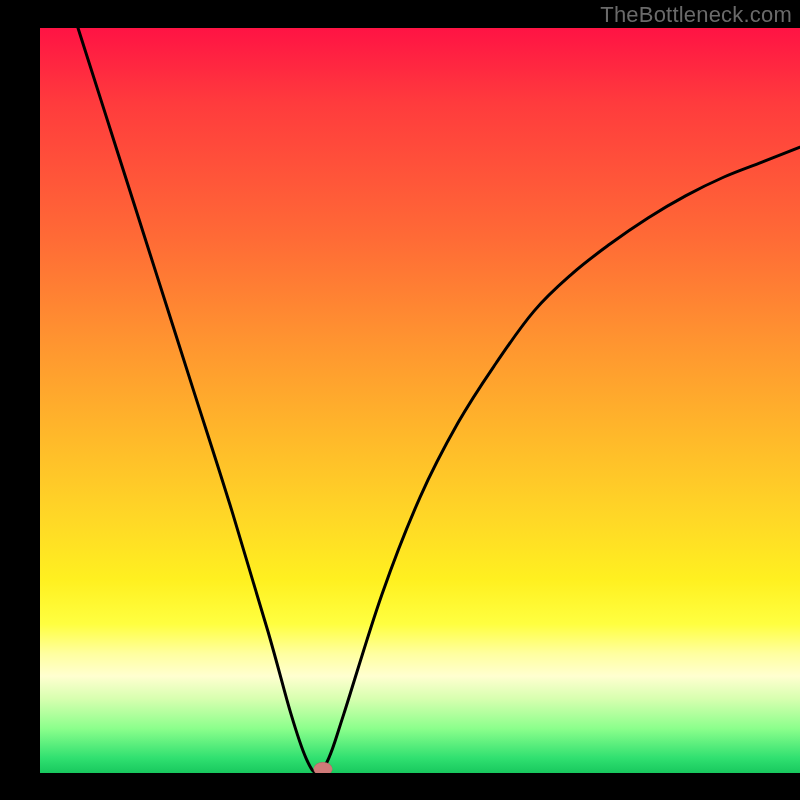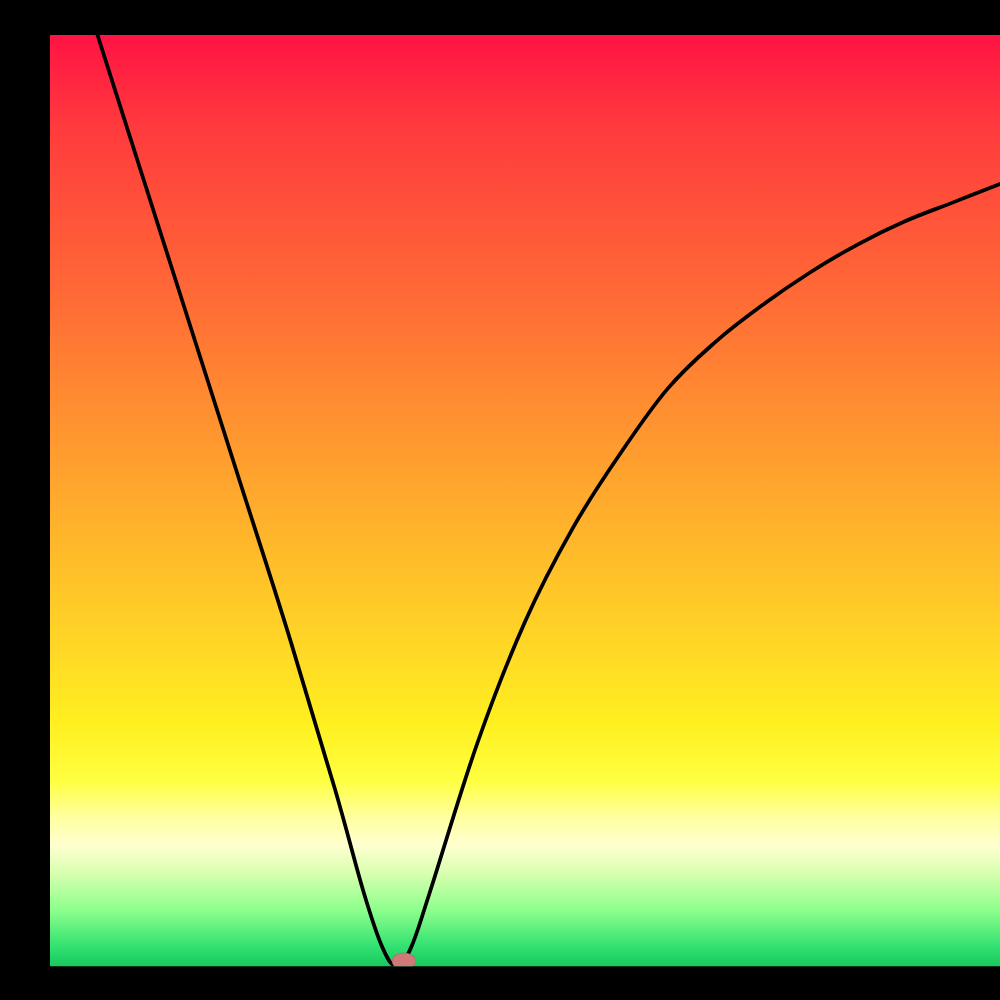--- a/index.html
+++ b/index.html
@@ -66,20 +66,21 @@
     border-radius: 50% / 50%;
     background: #cf7a78;
     box-shadow: 0 0 0 0.5px rgba(0,0,0,0.15) inset;
     transform: translate(-50%, -50%);
   }
 </style>
 </head>
 <body>
 
 <div class="frame">
+  <div class="watermark">TheBottleneck.com</div>
 
   <div class="plot-area">
     <svg class="curve" viewBox="0 0 760 745" preserveAspectRatio="none">
       <path id="curve-path" d="M 38.00 0.00 C 44.84 21.46, 62.32 76.29, 76.00 119.20 C 89.68 162.11, 100.32 195.49, 114.00 238.40 C 127.68 281.31, 138.32 314.69, 152.00 357.60 C 165.68 400.51, 176.32 432.55, 190.00 476.80 C 203.68 521.05, 217.06 565.90, 228.00 603.45 C 238.94 641.00, 243.96 662.60, 250.80 685.40 C 257.64 708.20, 261.21 719.37, 266.00 730.10 C 270.79 740.83, 273.30 745.00, 277.40 745.00 C 281.50 745.00, 284.01 740.83, 288.80 730.10 C 293.59 719.37, 294.42 714.90, 304.00 685.40 C 313.58 655.90, 328.32 605.09, 342.00 566.20 C 355.68 527.31, 366.32 500.19, 380.00 469.35 C 393.68 438.51, 404.32 418.99, 418.00 394.85 C 431.68 370.71, 442.32 355.36, 456.00 335.25 C 469.68 315.13, 480.32 299.19, 494.00 283.10 C 507.68 267.01, 518.32 257.92, 532.00 245.85 C 545.68 233.78, 556.32 226.11, 570.00 216.05 C 583.68 205.99, 594.32 198.69, 608.00 189.98 C 621.68 181.26, 632.32 175.00, 646.00 167.63 C 659.68 160.25, 670.32 155.03, 684.00 149.00 C 697.68 142.97, 708.32 139.46, 722.00 134.10 C 735.68 128.74, 753.16 121.88, 760.00 119.20" fill="none" stroke="#000" stroke-width="3" stroke-linejoin="round" stroke-linecap="round"></path>
     </svg>
     <div id="marker" class="marker" style="left: 282.72px; top: 741.275px;"></div>
   </div>
 </div>
 
 </body></html>

